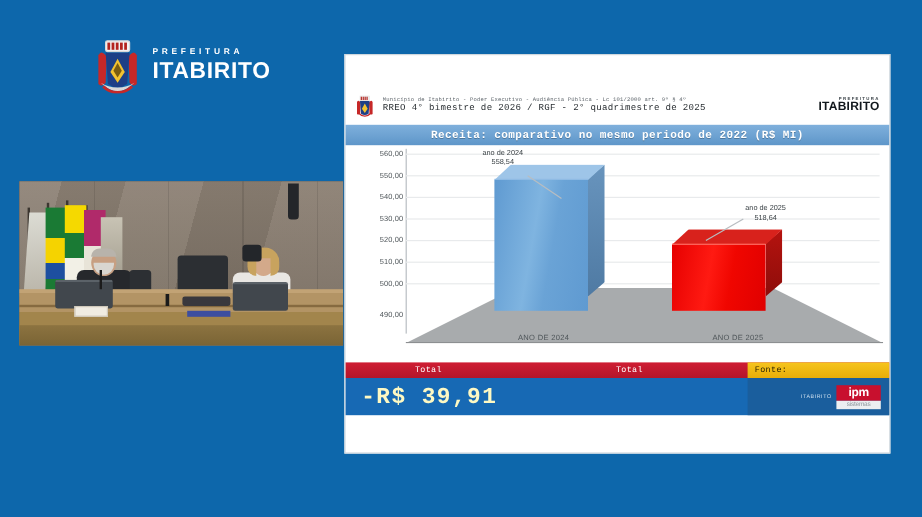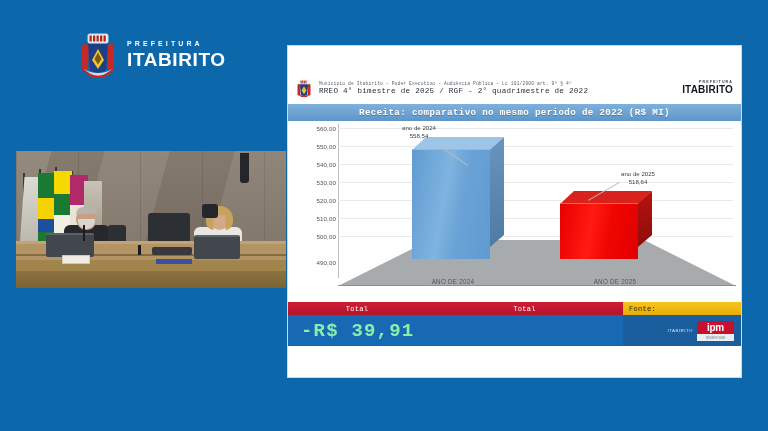--- a/index.html
+++ b/index.html
@@ -164,21 +164,21 @@
     color:#2a2205; display:flex; align-items:center; padding-left:6px;
     font-family:"Liberation Mono", monospace; font-size:7px; letter-spacing:.3px;
   }
 
   #strip-blue {
     position:absolute; left:0; top:269px; width:100%; height:31px;
     background:#1769b4; display:flex; align-items:center;
   }
   #total-value {
     font-family:"Liberation Mono", monospace;
-    font-size:19px; color:#86efac; font-weight:bold;
+    font-size:19px; color:#fef9c3; font-weight:bold;
     letter-spacing:1.2px; padding-left:13px;
   }
   #fonte-box {
     position:absolute; right:0; top:269px; width:118px; height:31px;
     background:#1a5e9d; display:flex; align-items:center; justify-content:flex-end;
     gap:4px; padding-right:7px;
   }
   #fonte-city { font-size:4.4px; color:#cfe0ef; letter-spacing:.5px; }
   #ipm-logo { width:37px; }
   #ipm-top {
@@ -274,21 +274,21 @@
           </g>
         <path d="M1.5 6 q1 -2 2.2 -.5 l.8 1 -.4 9 q-1.2 1.6 -2.6 .4 z" fill="#c62828"></path>
         <path d="M14.5 6 q-1 -2 -2.2 -.5 l-.8 1 .4 9 q1.2 1.6 2.6 .4 z" fill="#c62828"></path>
         <path d="M4 5.2 h8 l-.8 10.5 q-3.2 2.4 -6.4 0 z" fill="#1d3f86"></path>
         <path d="M8 7.2 l2.4 4.4 -2.4 3.6 -2.4 -3.6 z" fill="#f2c230"></path>
         <path d="M2.4 15 q2.8 2.8 5.6 2.8 t5.6 -2.8" fill="none" stroke="#c62828" stroke-width="1.1"></path>
       </svg>
     </div>
     <div id="sh-lines">
       <div id="sh-line1">Município de Itabirito - Poder Executivo - Audiência Pública - Lc 101/2000 art. 9º § 4º</div>
-      <div id="sh-line2">RREO 4° bimestre de 2025 / RGF - 2° quadrimestre de 2022</div>
+      <div id="sh-line2">RREO 4° bimestre de 2026 / RGF - 2° quadrimestre de 2025</div>
     </div>
     <div id="sh-brand">
       <div id="sh-sup">PREFEITURA</div>
       <div id="sh-main">ITABIRITO</div>
     </div>
   </div>
 
   <div id="title-band">
     <span>Receita: comparativo no mesmo periodo de 2022 (R$ MI)</span>
   </div>

